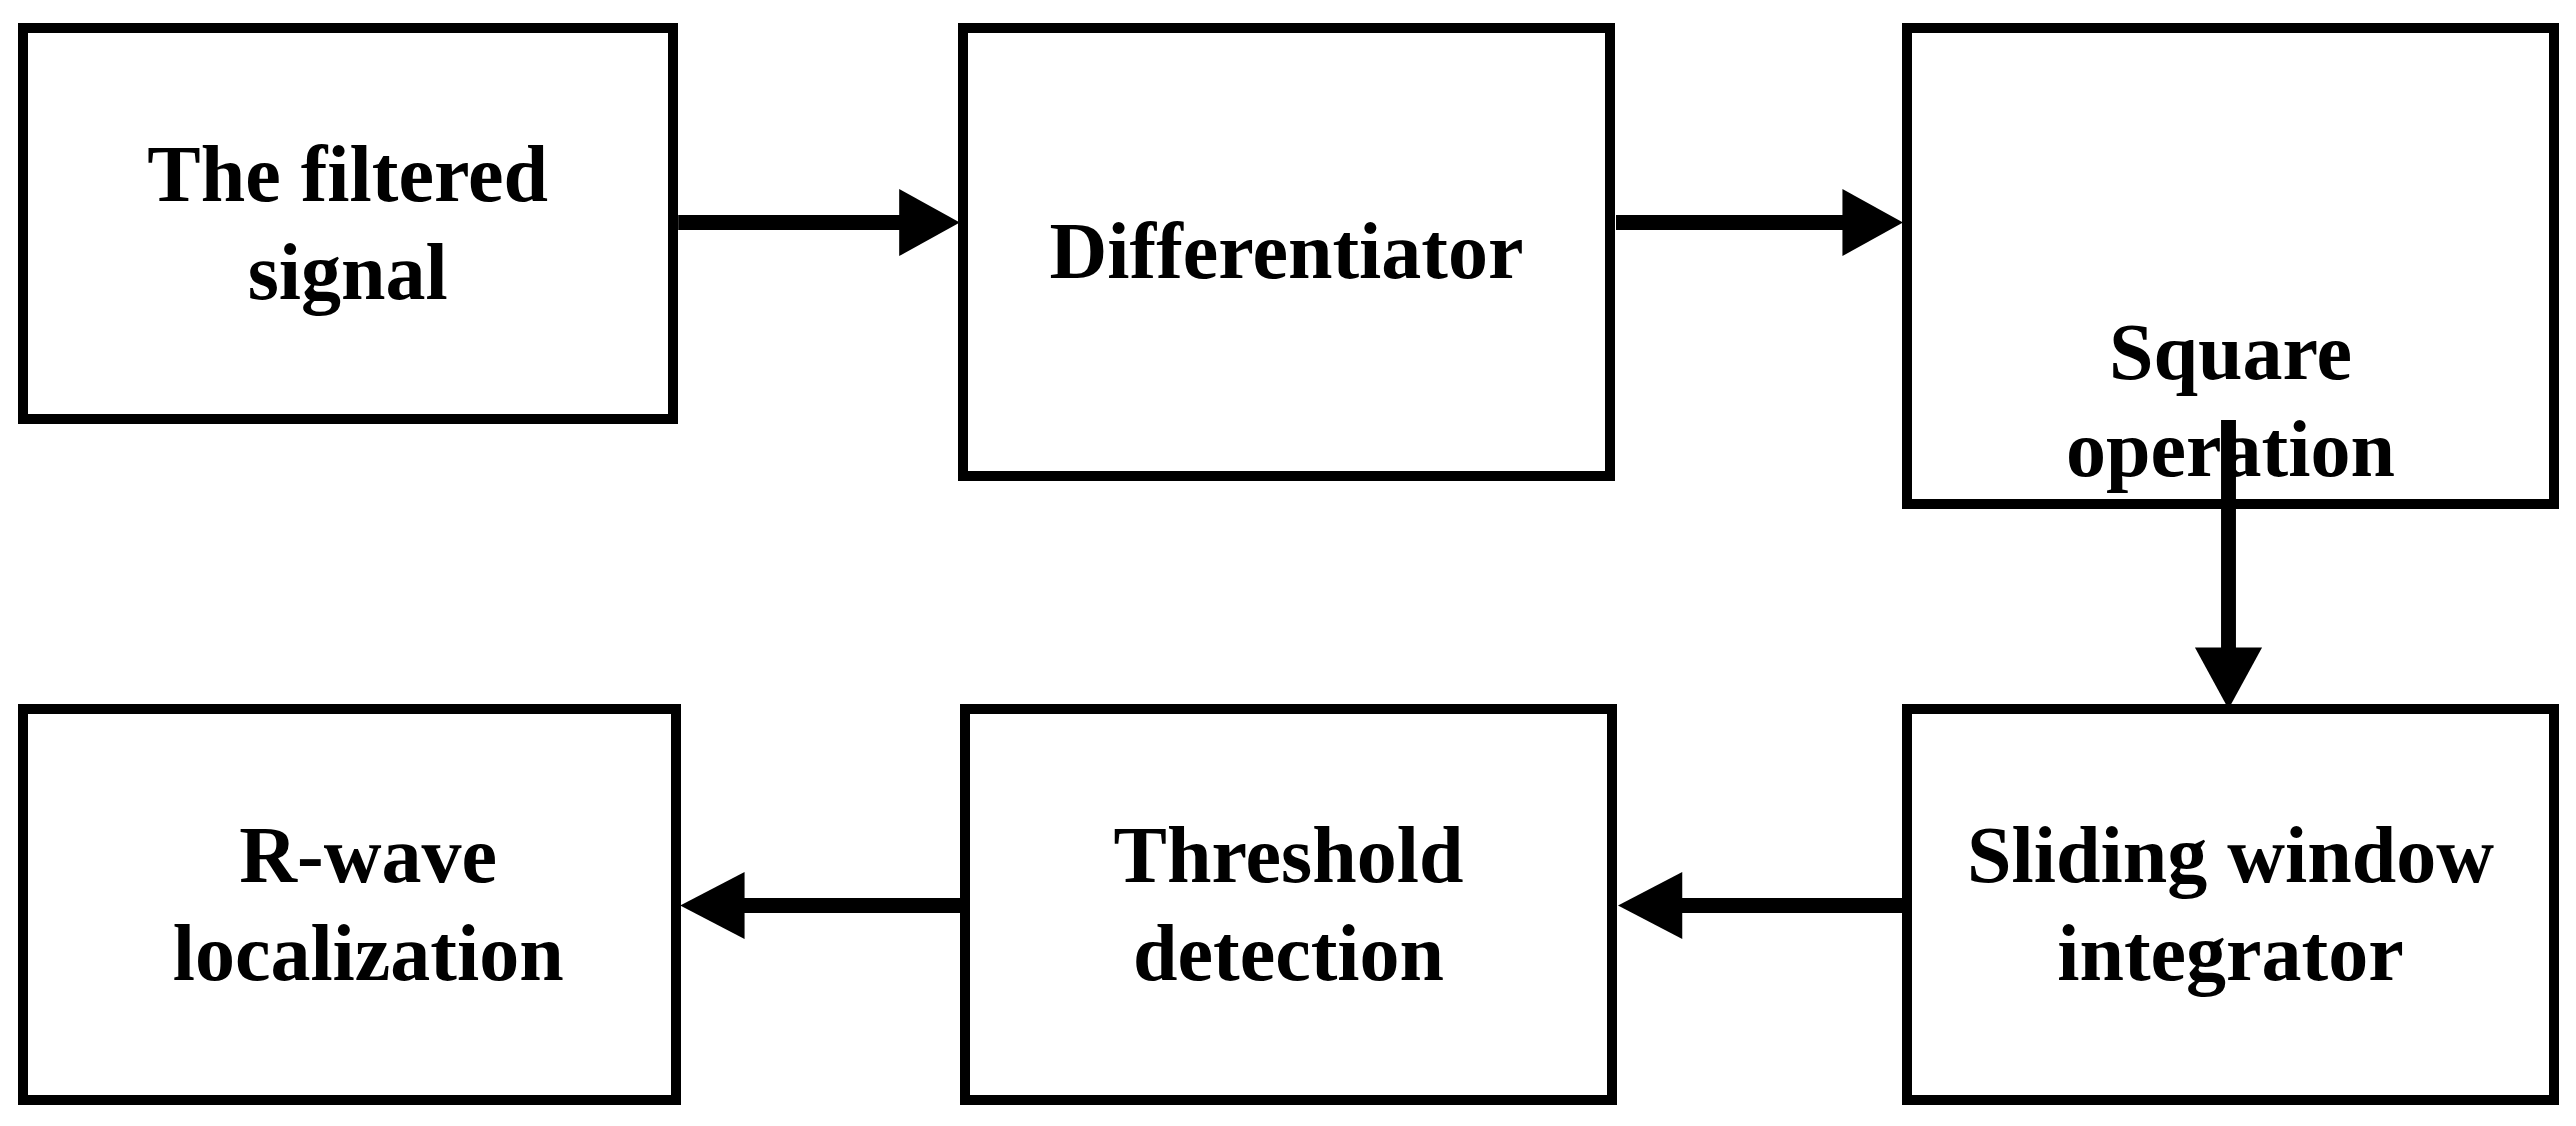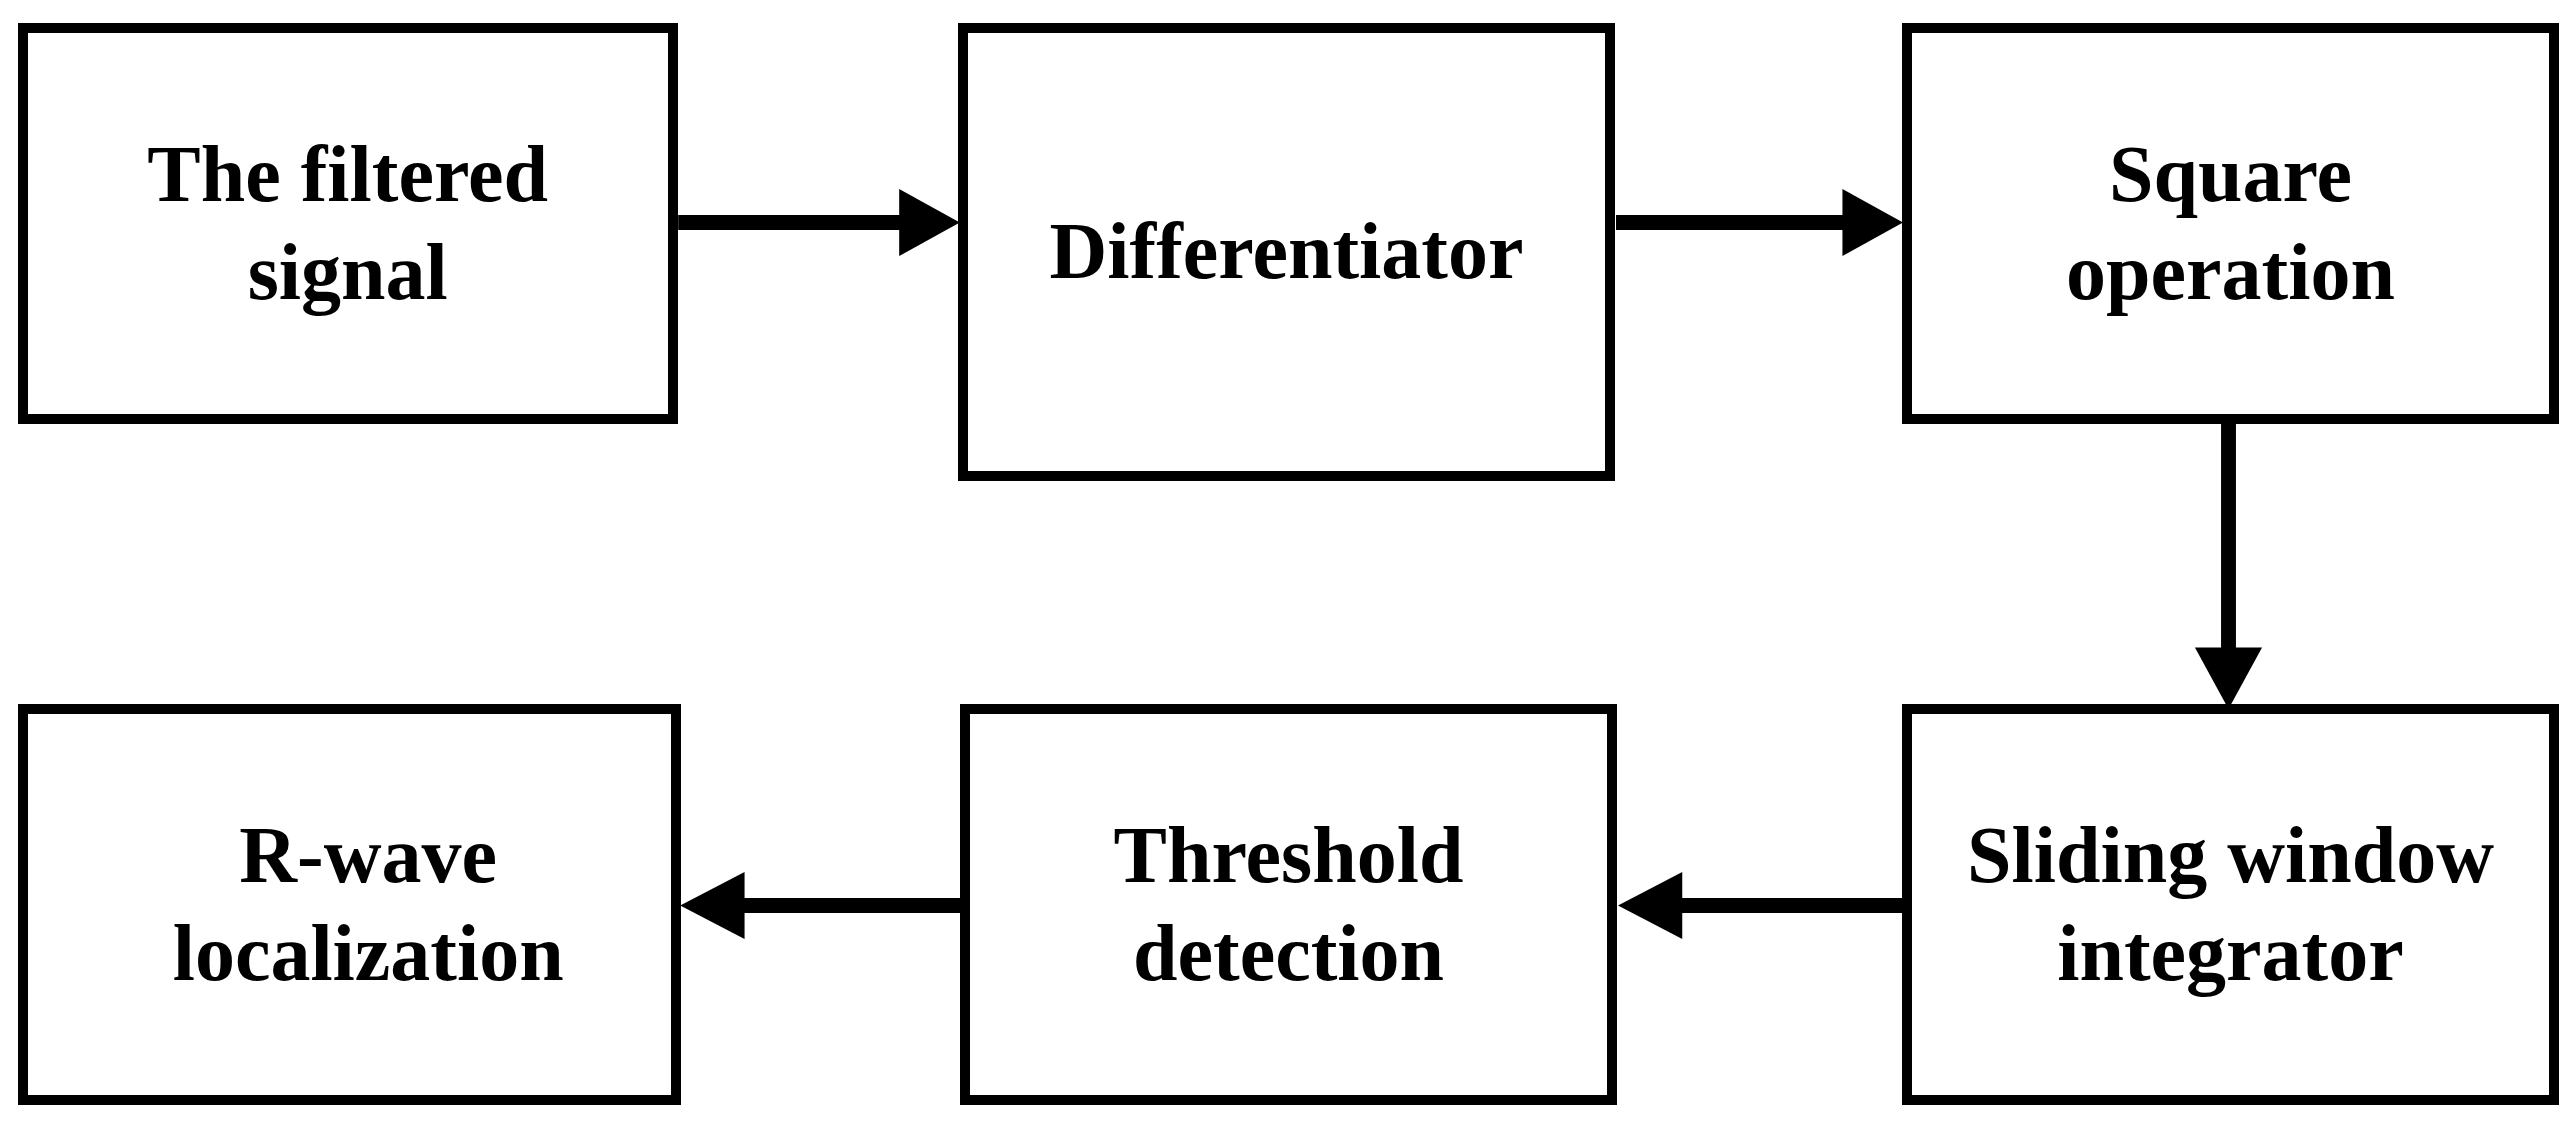--- a/index.html
+++ b/index.html
@@ -37,21 +37,21 @@
   }
   .edge {
     position: absolute;
     overflow: visible;
   }
   .edge svg { display: block; overflow: visible; }
 
   
   #node-filtered-signal      { left: 17.7px;   top: 23px;   width: 660px; height: 401px; }
   #node-differentiator       { left: 958px; top: 23px;   width: 657px; height: 458px; }
-  #node-square-operation     { left: 1902px; top: 23px;   width: 657px; height: 401px; }
+  #node-square-operation     { left: 1902px; top: 23px;   width: 657px; height: 486px; align-items: flex-end; }
   #node-r-wave-localization  { left: 17.7px;   top: 704px;  width: 663px; height: 401px; padding-left: 38px; }
   #node-threshold-detection  { left: 960px; top: 704px;  width: 657px; height: 401px; }
   #node-sliding-window       { left: 1902px; top: 704px;  width: 657px; height: 401px; }
 
   
   #edge-filtered-to-diff   { left: 678px;  top: 188px;  width: 282px; height: 69px; }
   #edge-diff-to-square     { left: 1616px; top: 188px;  width: 287px; height: 69px; }
   #edge-square-to-sliding  { left: 2194px; top: 420px;  width: 69px;  height: 289px; }
   #edge-sliding-to-thresh  { left: 1618px; top: 871px;  width: 285px; height: 69px; }
   #edge-thresh-to-rwave    { left: 680px;  top: 871px;  width: 282px; height: 69px; }

